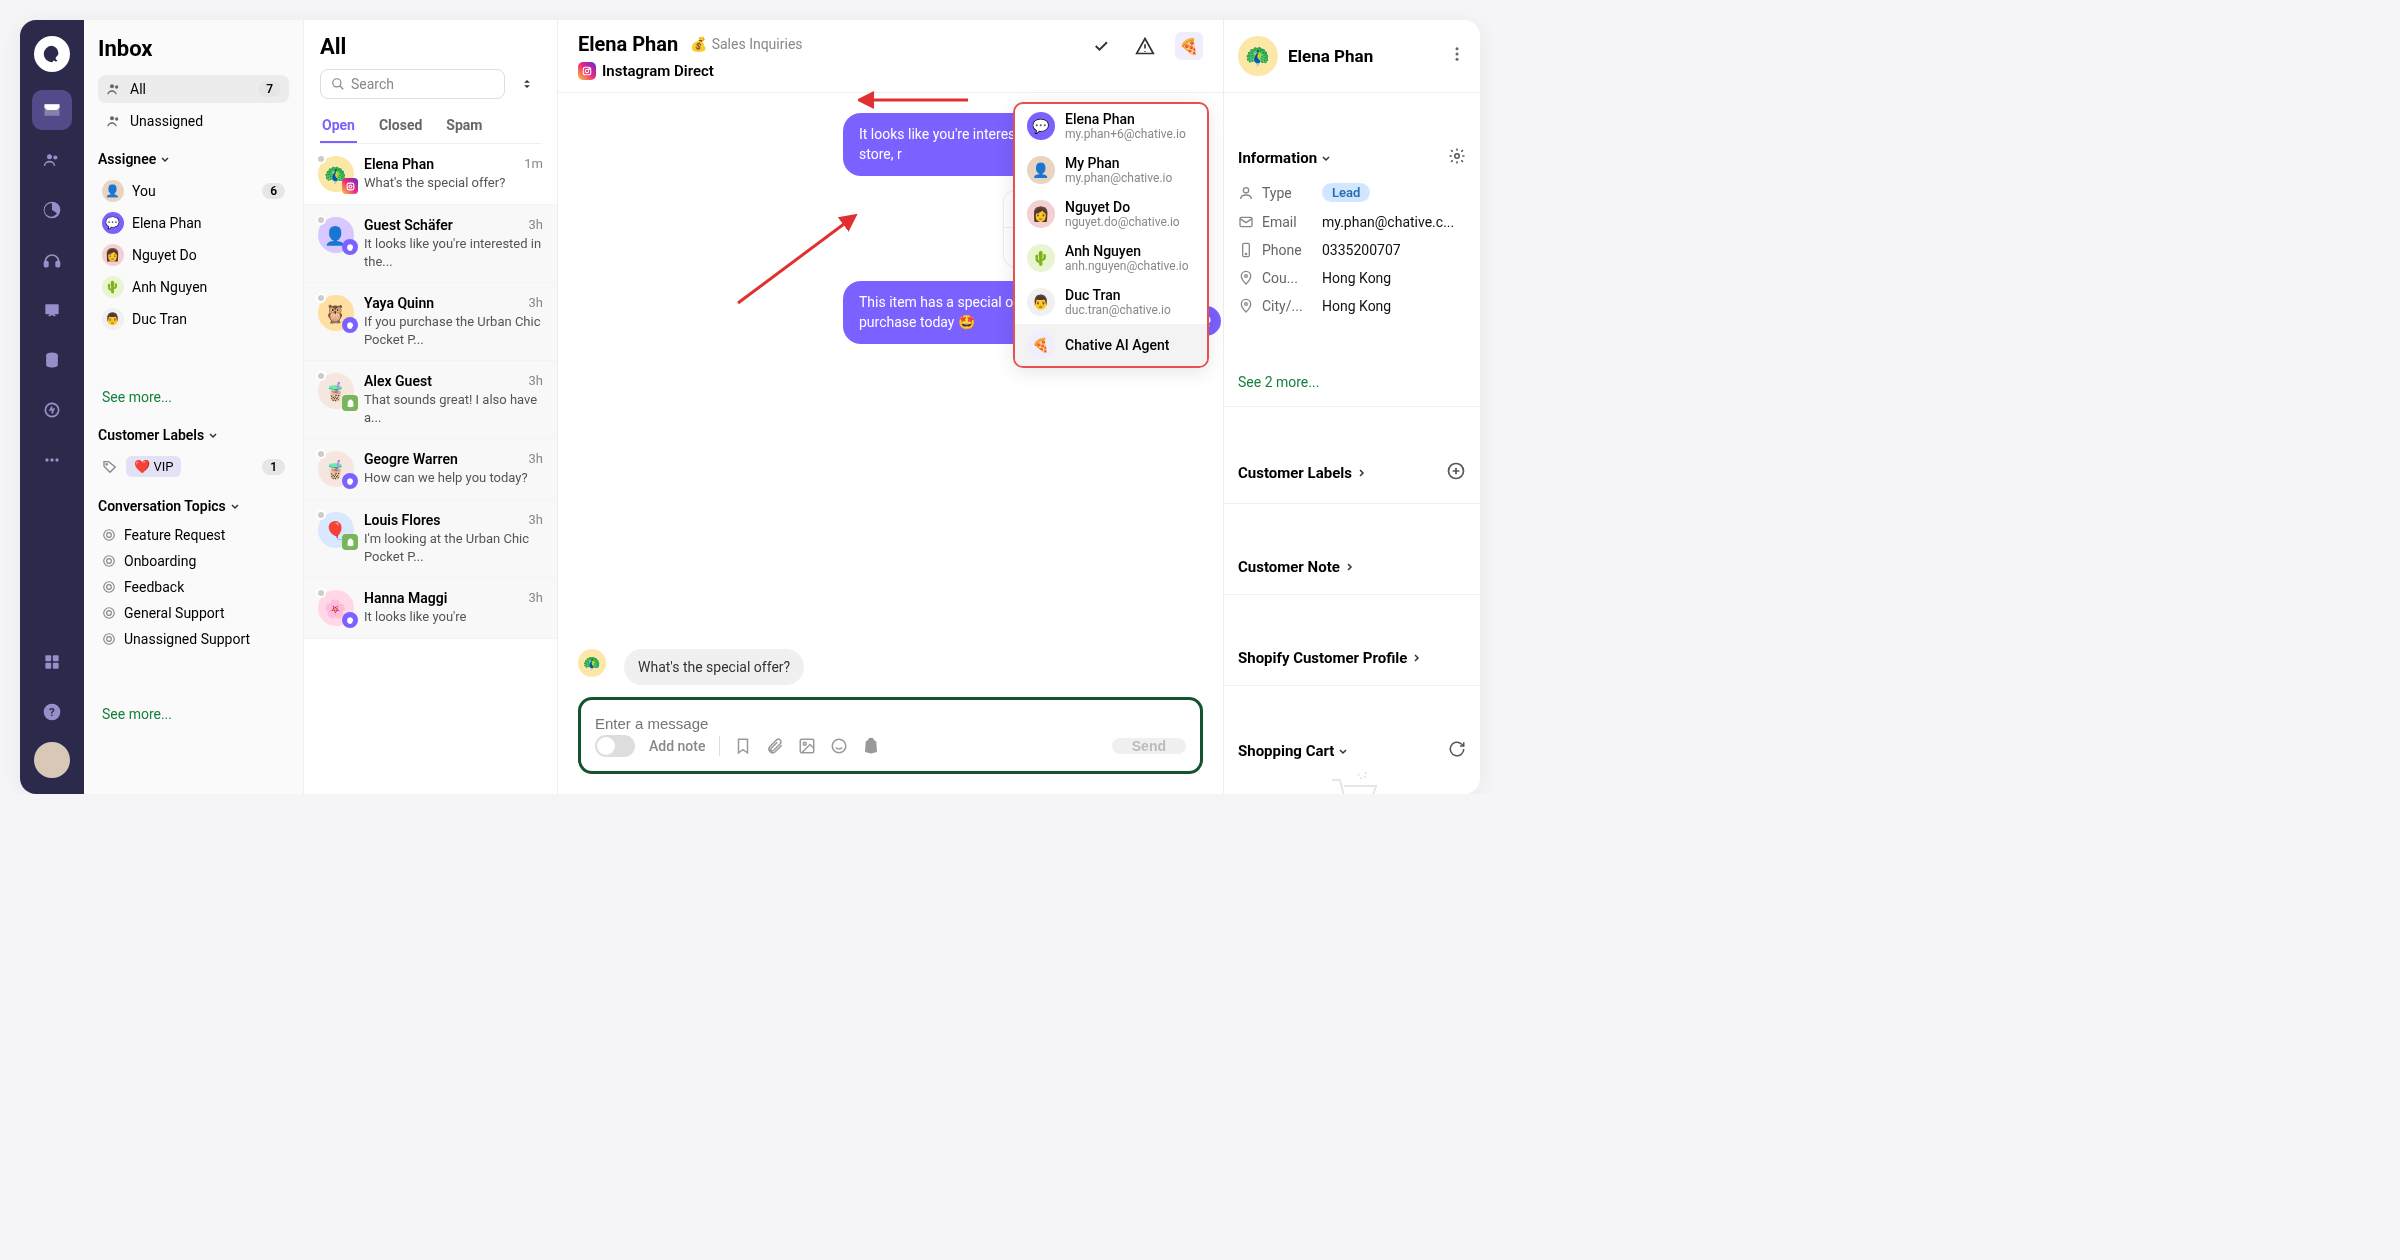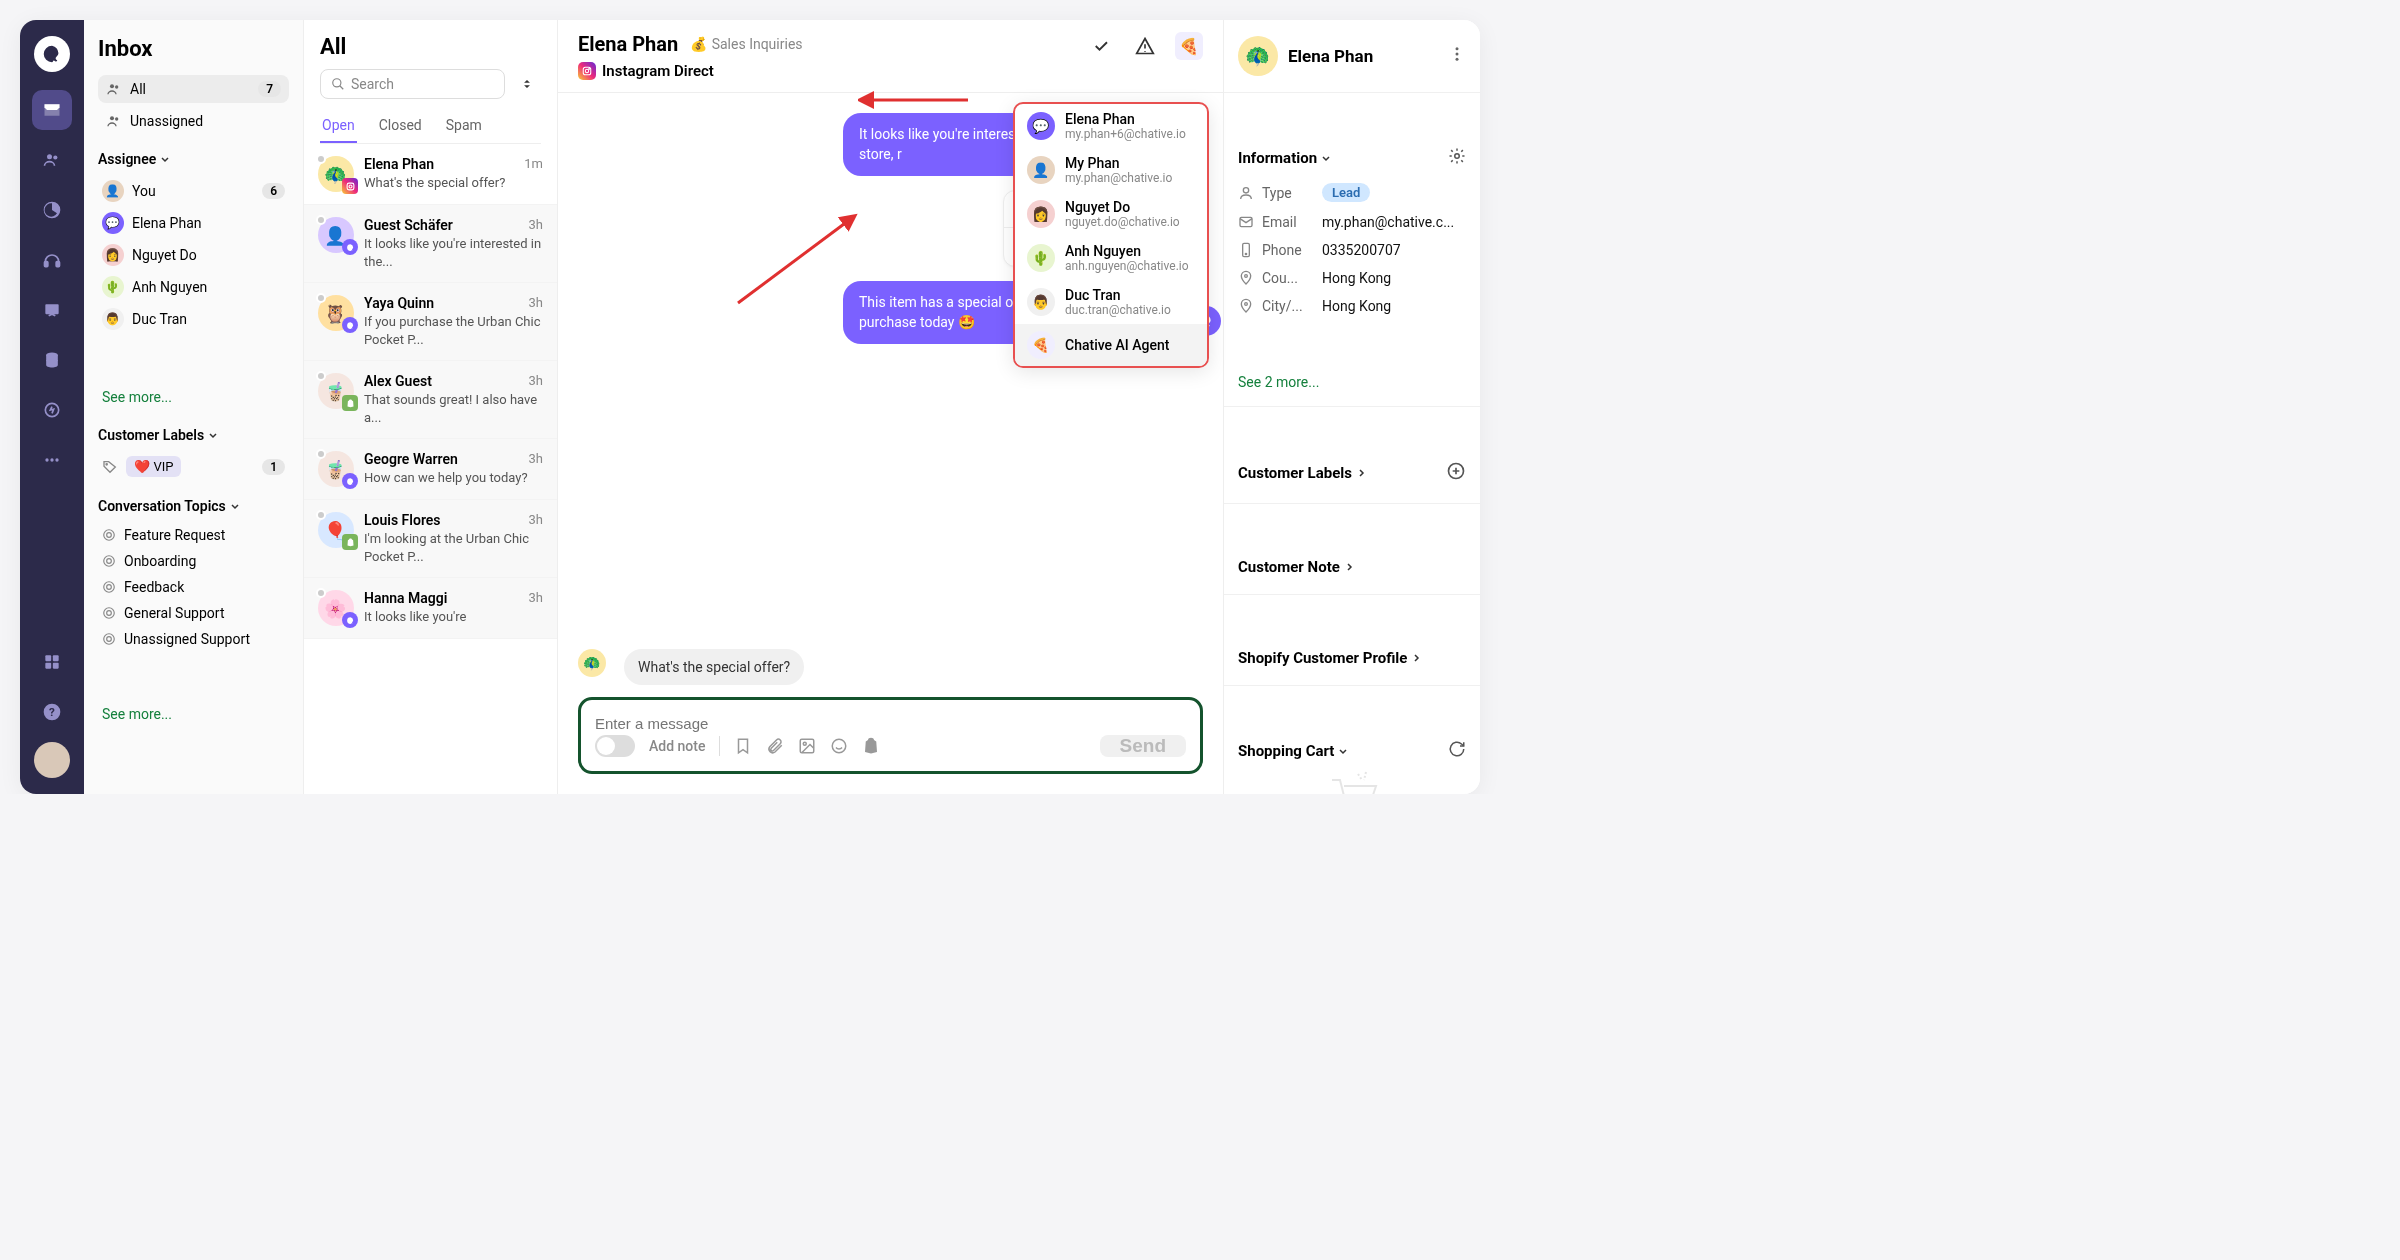--- a/index.html
+++ b/index.html
@@ -32,21 +32,21 @@
 .see-more { font-size: 14px; color: #15803d; padding: 6px 4px; cursor: pointer; margin-top: 48px; }
 
 
 .convlist { width: 254px; background: #fff; border-right: 1px solid #eee; display: flex; flex-direction: column; }
 .convlist-head { padding: 14px 16px 0; }
 .convlist-head h2 { font-size: 22px; font-weight: 700; margin-bottom: 10px; }
 .search-wrap { display: flex; align-items: center; gap: 8px; margin-bottom: 10px; }
 .search-box { flex: 1; border: 1px solid #ddd; border-radius: 8px; padding: 6px 10px; display: flex; align-items: center; gap: 6px; color: #888; font-size: 14px; }
 .sort-btn { width: 28px; height: 28px; display: flex; align-items: center; justify-content: center; cursor: pointer; }
 .tabs { display: flex; gap: 20px; border-bottom: 1px solid #eee; }
-.tab { padding: 8px 2px; font-size: 14px; font-weight: 400; color: #666; cursor: pointer; border-bottom: 2px solid transparent; }
+.tab { padding: 8px 2px; font-size: 14px; font-weight: 700; color: #666; cursor: pointer; border-bottom: 2px solid transparent; }
 .tab.active { color: #7b61ff; border-bottom-color: #7b61ff; }
 .conv-items { flex: 1; overflow-y: auto; }
 .conv-item { display: flex; gap: 10px; padding: 12px 14px; border-bottom: 1px solid #f3f3f3; cursor: pointer; }
 .conv-item.selected { background: #fff; }
 .conv-item:not(.selected) { background: #f8f8f8; }
 .conv-avatar { width: 36px; height: 36px; border-radius: 50%; background: #e8e0ff; flex-shrink: 0; position: relative; display: flex; align-items: center; justify-content: center; font-size: 18px; }
 .conv-avatar .corner { position: absolute; bottom: -2px; right: -4px; width: 16px; height: 16px; border-radius: 4px; display: flex; align-items: center; justify-content: center; }
 .conv-avatar .dot { position: absolute; top: -2px; left: -2px; width: 10px; height: 10px; border-radius: 50%; background: #ccc; border: 2px solid #fff; }
 .conv-body { flex: 1; min-width: 0; }
 .conv-row1 { display: flex; justify-content: space-between; gap: 6px; }
@@ -80,21 +80,21 @@
 .reply-avatar { width: 28px; height: 28px; border-radius: 50%; background: #fbe8a6; display: flex; align-items: center; justify-content: center; font-size: 14px; }
 
 .composer { margin: 0 20px 20px; border: 3px solid #14532d; border-radius: 14px; padding: 14px; }
 .composer-input { width: 100%; border: none; outline: none; font-size: 15px; color: #999; resize: none; background: transparent; }
 .composer-bar { display: flex; align-items: center; gap: 14px; margin-top: 2px; }
 .toggle { width: 40px; height: 22px; background: #ddd; border-radius: 11px; position: relative; cursor: pointer; }
 .toggle::after { content: ''; position: absolute; width: 18px; height: 18px; background: #fff; border-radius: 50%; top: 2px; left: 2px; }
 .composer-label { font-size: 14px; color: #888; font-weight: 500; }
 .composer-divider { width: 1px; height: 20px; background: #ddd; }
 .composer-icon { color: #999; cursor: pointer; display: flex; }
-.send-btn { margin-left: auto; background: #f0f0f0; color: #bbb; border: none; padding: 0 20px; border-radius: 8px; font-size: 19px; font-weight: 600; }
+.send-btn { margin-left: auto; background: #f0f0f0; color: #bbb; border: none; padding: 0 20px; border-radius: 8px; font-size: 14px; font-weight: 600; }
 
 
 .dropdown { position: absolute; top: 82px; right: 14px; width: 196px; background: #fff; border: 2px solid #e85050; border-radius: 10px; box-shadow: 0 4px 20px rgba(0,0,0,0.1); z-index: 50; overflow: hidden; }
 .dd-item { display: flex; align-items: center; gap: 10px; padding: 7px 12px; cursor: pointer; }
 .dd-item:hover, .dd-item.hl { background: #f3f3f3; }
 .dd-avatar { width: 28px; height: 28px; border-radius: 50%; background: #e8e0ff; display: flex; align-items: center; justify-content: center; font-size: 14px; flex-shrink: 0; }
 .dd-text { display: flex; flex-direction: column; min-width: 0; }
 .dd-name { font-size: 14px; font-weight: 500; white-space: nowrap; overflow: hidden; text-overflow: ellipsis; }
 .dd-email { font-size: 12px; color: #888; white-space: nowrap; overflow: hidden; text-overflow: ellipsis; }
 

